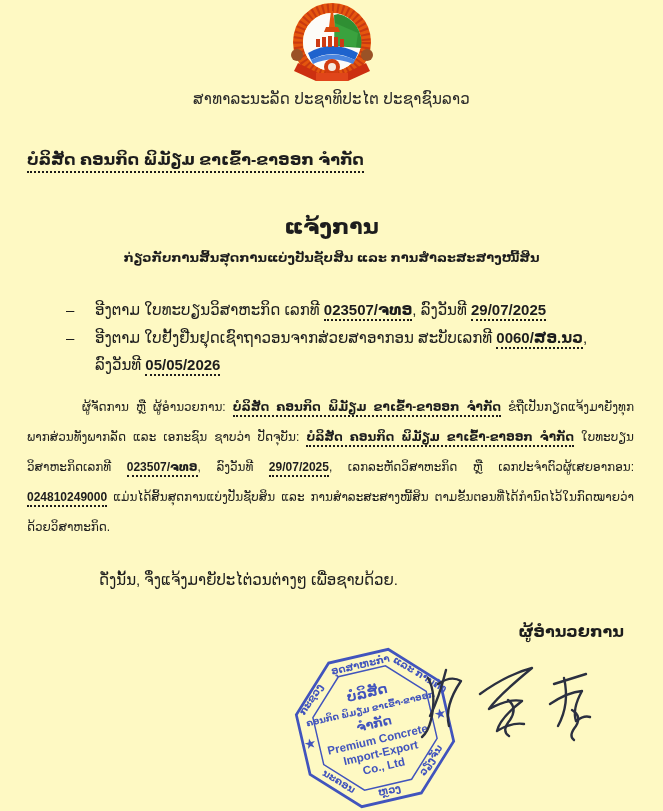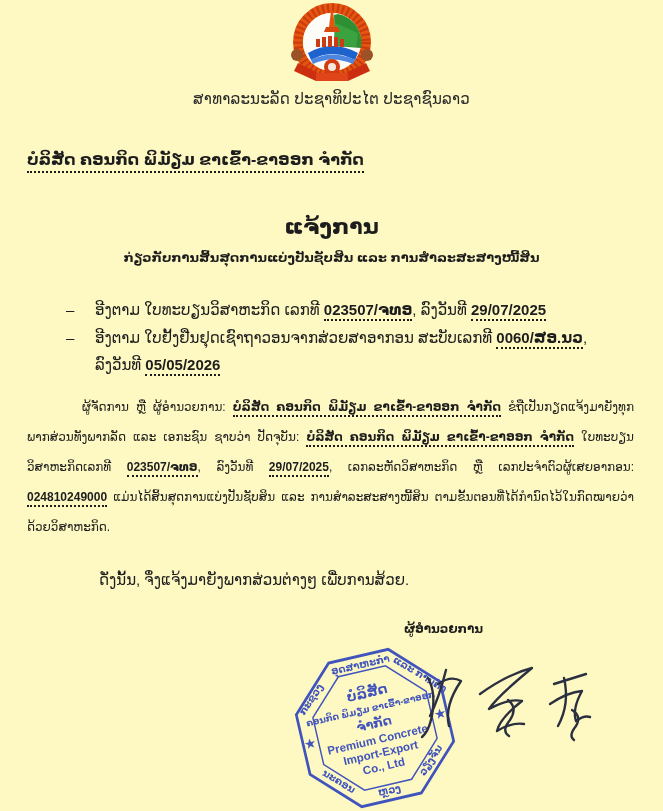--- a/index.html
+++ b/index.html
@@ -28,22 +28,22 @@
   .body-par{
     position:absolute;top:392px;left:27px;width:607px;
     font-size:12px;line-height:30px;text-align:justify;
     text-indent:55px;
   }
   .closing-par{
     position:absolute;top:566px;left:27px;width:607px;
     font-size:15px;line-height:27px;text-indent:72px;
   }
   .sign-title{
-    position:absolute;top:622px;left:404px;width:220px;text-align:left;
-    font-size:12px;font-weight:bold;
+    position:absolute;top:622px;left:404px;width:220px;text-align:right;
+    font-size:16px;font-weight:bold;
   }
   .b{font-weight:bold;}
   .du{border-bottom:2px dotted #1b1b1b;padding-bottom:1px;margin-top:32px;}
   .stamp-wrap{
     position:absolute;left:288px;top:644px;width:174px;height:168px;
     transform:rotate(-13deg);opacity:.92;
   }
   .sig-wrap{position:absolute;left:412px;top:648px;width:220px;height:125px;}
 </style>
 </head>
@@ -98,21 +98,21 @@
       <span><span>ອີງຕາມ ໃບທະບຽນວິສາຫະກິດ ເລກທີ </span><span class="b du">023507/ຈທອ</span><span>, ລົງວັນທີ </span><span class="b du">29/07/2025</span></span>
     </div>
     <div class="bullet">
       <span class="dash">–</span>
       <span><span>ອີງຕາມ ໃບຢັ້ງຢືນຢຸດເຊົາຖາວອນຈາກສ່ວຍສາອາກອນ ສະບັບເລກທີ </span><span class="b du">0060/ສອ.ນວ</span><span>, ລົງວັນທີ </span><span class="b du">05/05/2026</span></span>
     </div>
   </div>
 
   <div class="body-par"><span>ຜູ້ຈັດການ ຫຼື ຜູ້ອຳນວຍການ: </span><span class="b du">ບໍລິສັດ ຄອນກິດ ພິມັຽມ ຂາເຂົ້າ-ຂາອອກ ຈຳກັດ</span><span> ຂໍຖືເປັນກຽດແຈ້ງມາຍັງທຸກພາກສ່ວນທັງພາກລັດ ແລະ ເອກະຊົນ ຊາບວ່າ ປັດຈຸບັນ: </span><span class="b du">ບໍລິສັດ ຄອນກິດ ພິມັຽມ ຂາເຂົ້າ-ຂາອອກ ຈຳກັດ</span><span> ໃບທະບຽນວິສາຫະກິດເລກທີ </span><span class="b du">023507/ຈທອ</span><span>, ລົງວັນທີ </span><span class="b du">29/07/2025</span><span>, ເລກລະຫັດວິສາຫະກິດ ຫຼື ເລກປະຈຳຕົວຜູ້ເສຍອາກອນ: </span><span class="b du">024810249000</span><span>  ແມ່ນໄດ້ສິ້ນສຸດການແບ່ງປັນຊັບສິນ ແລະ ການສຳລະສະສາງໜີ້ສິນ ຕາມຂັ້ນຕອນທີ່ໄດ້ກຳນົດໄວ້ໃນກົດໝາຍວ່າດ້ວຍວິສາຫະກິດ.</span></div>
 
-  <div class="closing-par">ດັ່ງນັ້ນ, ຈຶ່ງແຈ້ງມາຍັງພາກສ່ວນຕ່າງໆ ເພື່ບການສ້ວຍ.</div>
+  <div class="closing-par">ດັ່ງນັ້ນ, ຈຶ່ງແຈ້ງມາຍັປະໄຕ່ວນຕ່າງໆ ເພື່ອຊາບດ້ວຍ.</div>
 
   <div class="sign-title">ຜູ້ອຳນວຍການ</div>
 
   <div class="stamp-wrap">
     <svg width="174" height="168" viewBox="0 0 160 160" style="font-family:'Liberation Sans','DejaVu Sans',sans-serif;">
       <g stroke="#3247bd" fill="none">
         <polygon points="150.2,50.9 109.1,9.8 50.9,9.8 9.8,50.9 9.8,109.1 50.9,150.2 109.1,150.2 150.2,109.1" stroke-width="2.6"></polygon>
         <polygon points="135.4,57 103,24.6 57,24.6 24.6,57 24.6,103 57,135.4 103,135.4 135.4,103" stroke-width="1.4"></polygon>
       </g>
       <g fill="#3247bd">

